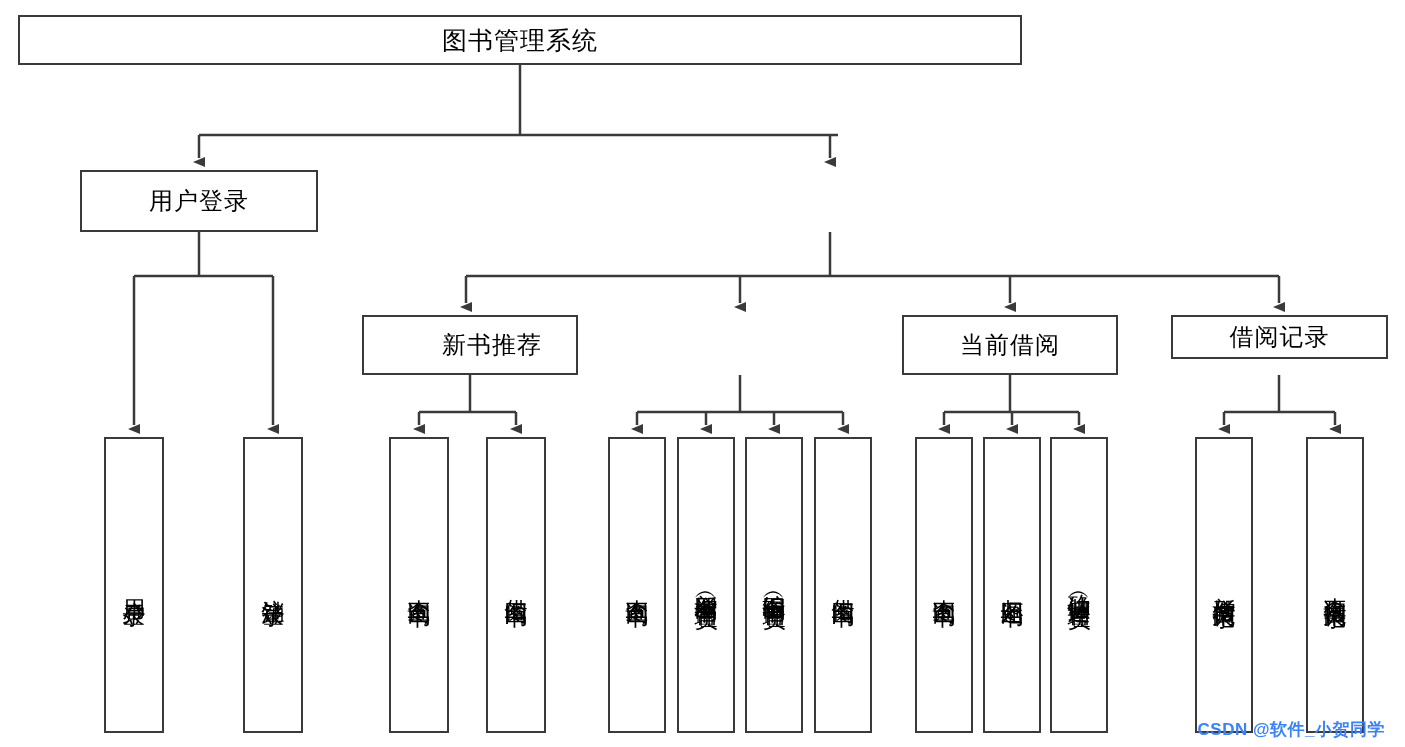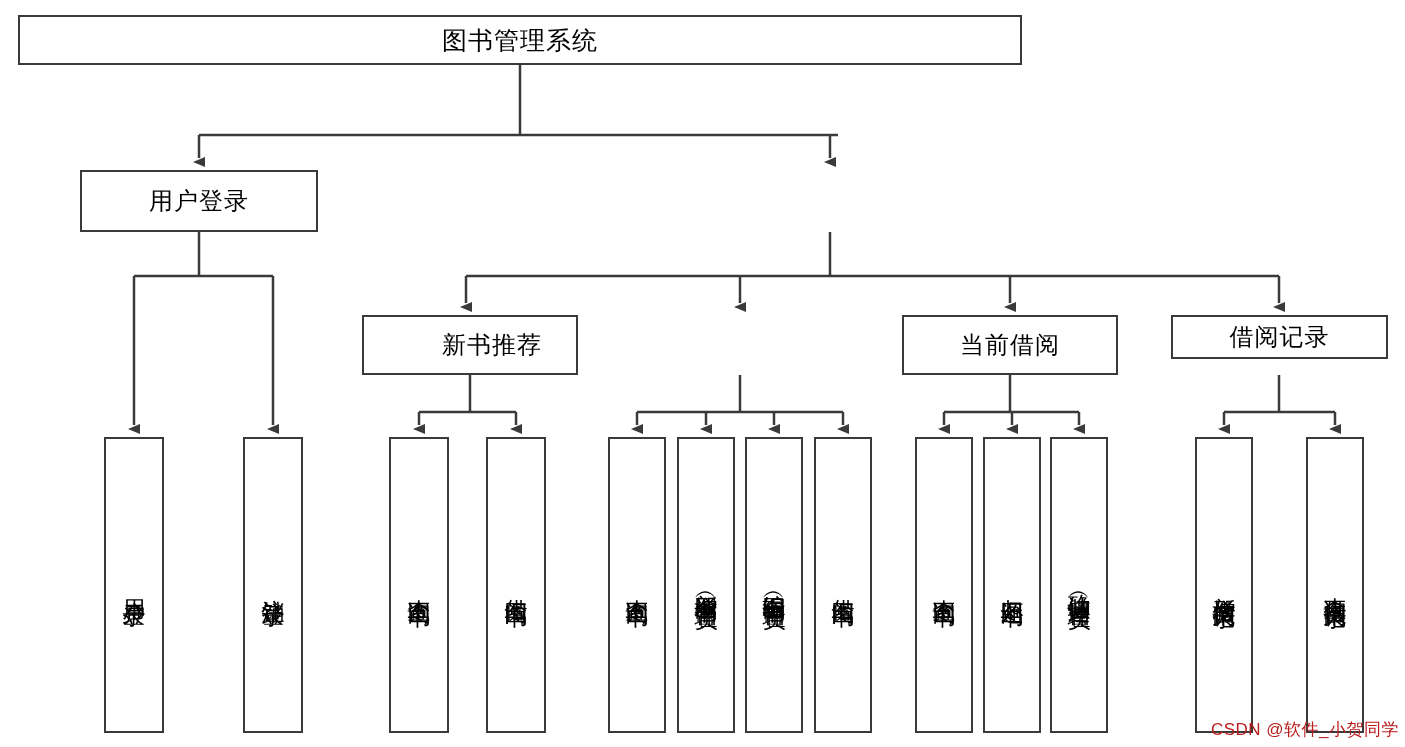--- a/index.html
+++ b/index.html
@@ -49,26 +49,27 @@
     letter-spacing: 2px;
     padding: 4px 0;
     white-space: nowrap;
   }
   .node.vert .vtext {
     writing-mode: vertical-rl;
     text-orientation: upright;
   }
   .watermark {
     position: absolute;
-    right: 6px;
+    right: 20px;
     bottom: 6px;
     font-size: 17px;
-    color: #b91c1c;
+    color: #3b82f6;
     letter-spacing: 0.5px;
     white-space: nowrap;
+    font-weight: bold;
   }
 </style>
 </head>
 <body>
 
 <div id="canvas">
 
   <svg id="edges" viewBox="0 0 1405 747" xmlns="http://www.w3.org/2000/svg">
     <defs>
       <marker id="arrow" markerWidth="10" markerHeight="12" refX="1" refY="6" orient="auto" markerUnits="userSpaceOnUse">

